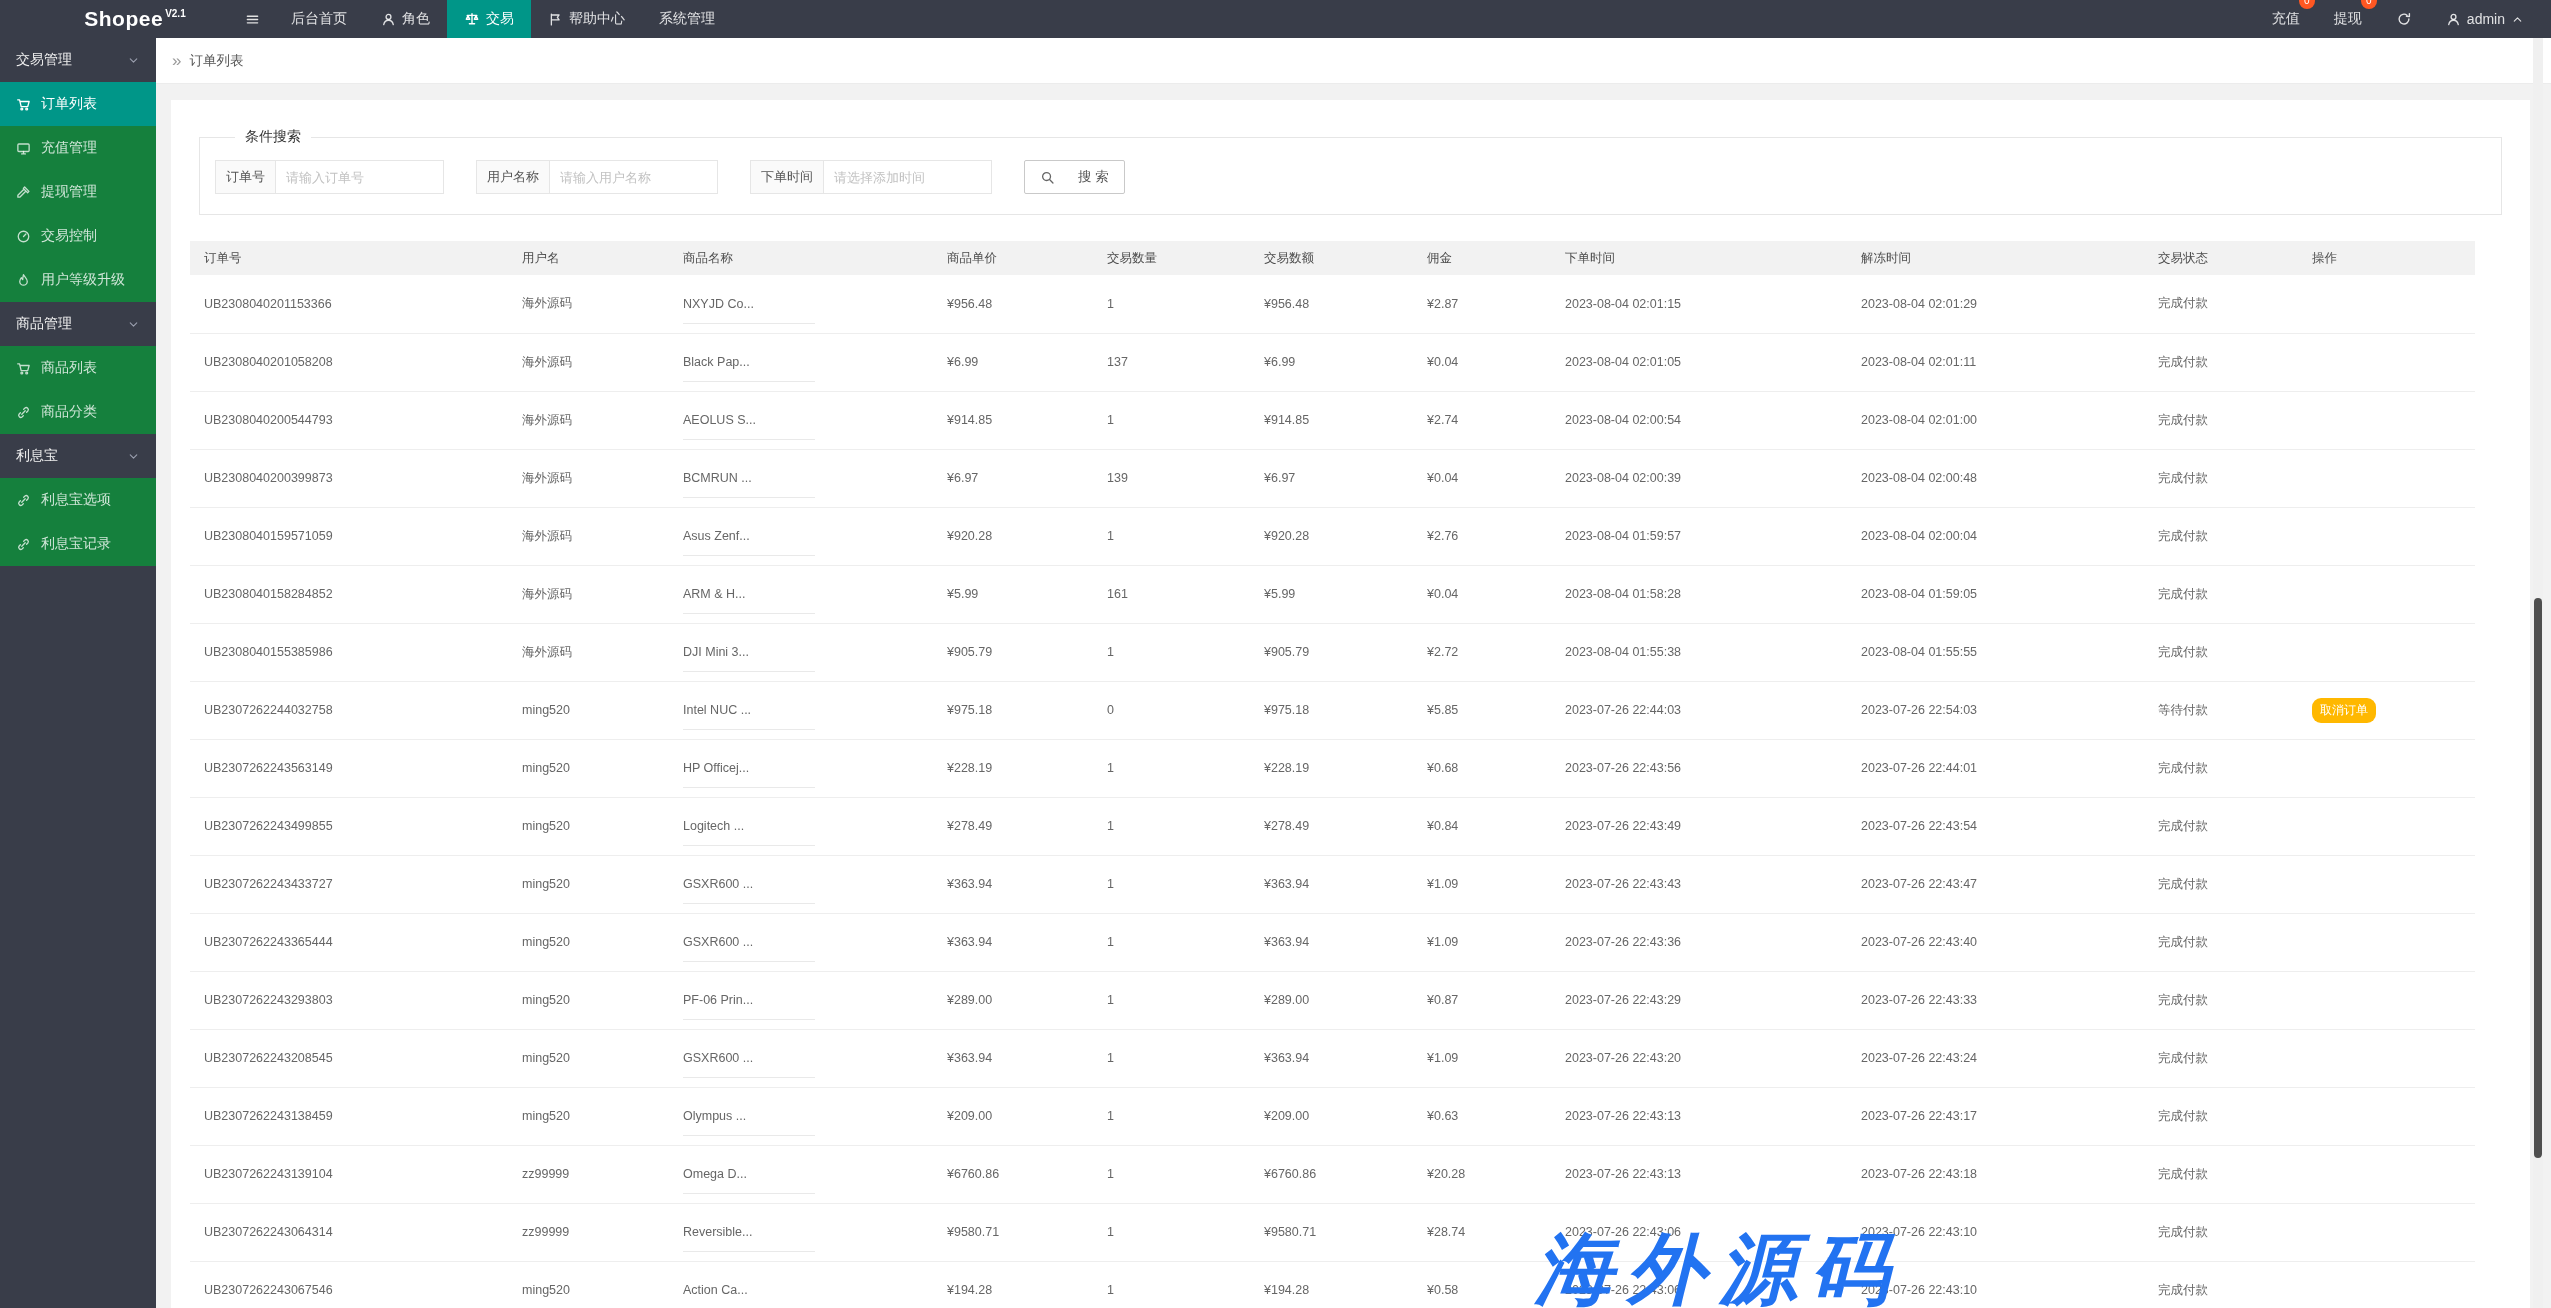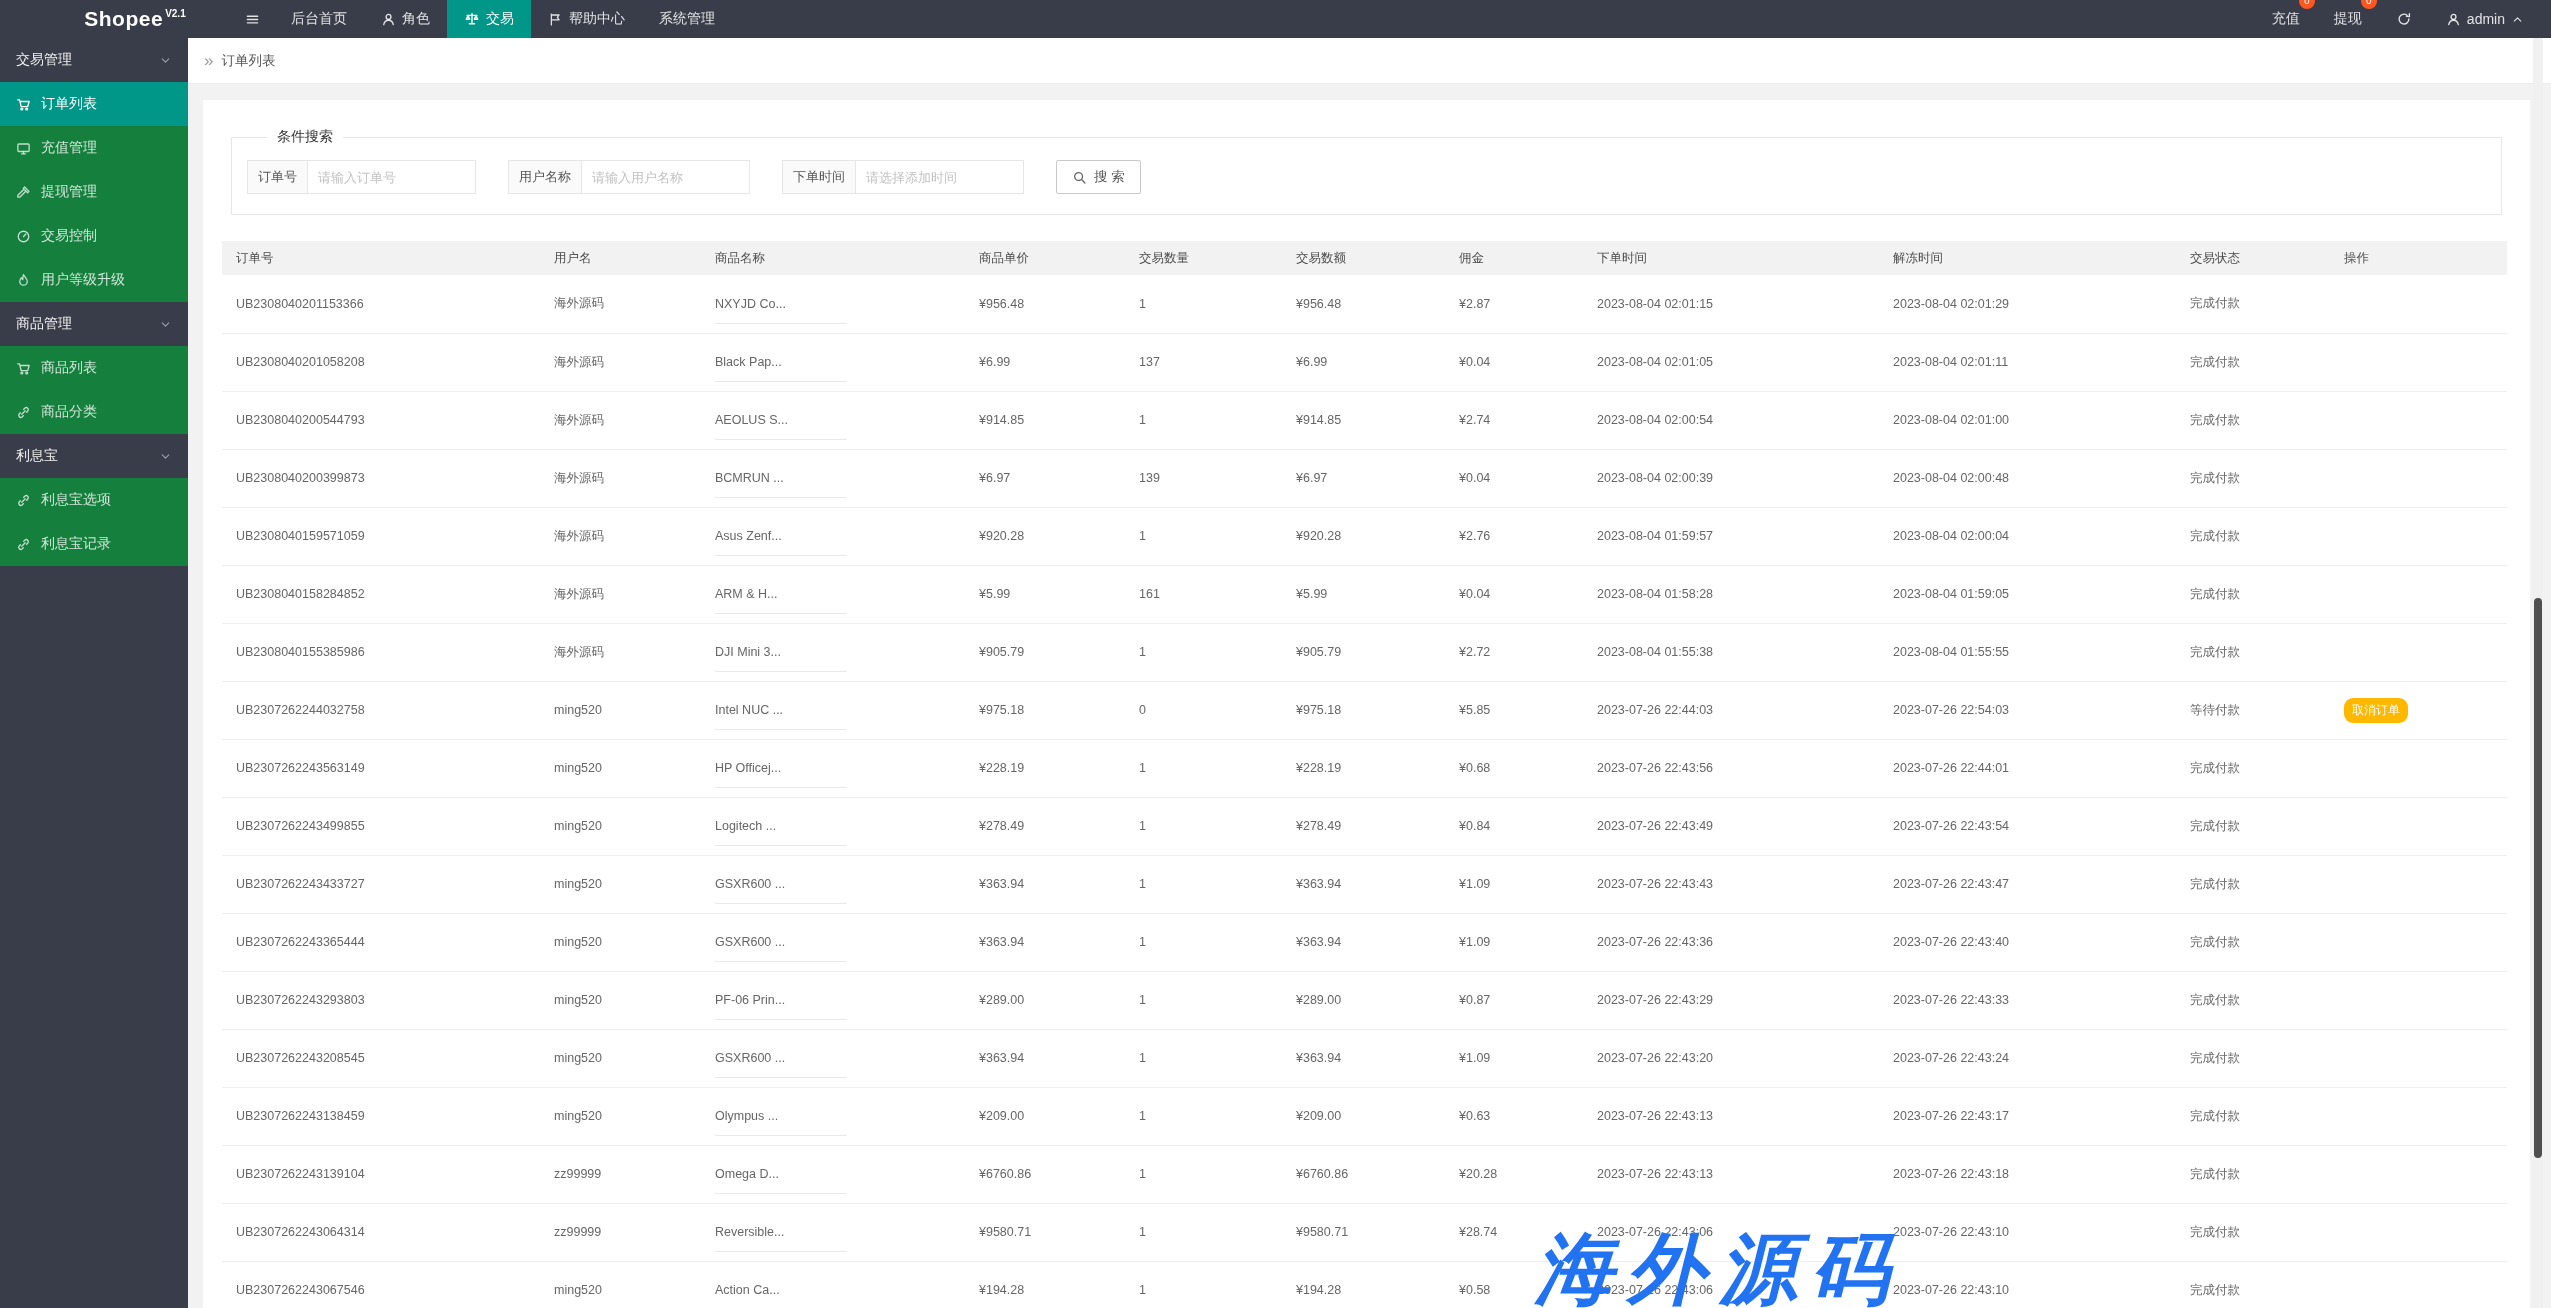--- a/index.html
+++ b/index.html
@@ -17,21 +17,21 @@
   .nav-item { display:flex; align-items:center; gap:6px; padding:0 17px; color:rgba(255,255,255,.85); font-size:14px; cursor:pointer; }
   .nav-item.active { background:#009688; color:#fff; }
   .nav-right { margin-left:auto; display:flex; align-items:stretch; padding-right:10px; }
   .nav-right .nav-item { position:relative; }
   .nav-badge { position:absolute; top:-7px; right:2px; min-width:16px; height:16px; border-radius:9px; background:#FF5722; color:#fff; font-size:10px; line-height:16px; text-align:center; padding:0 3px; }
   .icon { display:inline-flex; align-items:center; justify-content:center; line-height:0; }
   .icon svg { display:block; }
 
   
   .layout { display:flex; height:1270px; }
-  .sidebar { width:188px; background:#393D49; flex:none; }
+  .sidebar { width:156px; background:#393D49; flex:none; }
   .side-item { height:44px; display:flex; align-items:center; font-size:14px; cursor:pointer; }
   .side-item.group { background:#393D49; color:#f0f0f0; padding:0 16px; justify-content:space-between; }
   .side-item.group .icon { color:#9a9fae; }
   .side-item.child { background:#15803d; color:rgba(255,255,255,.8); padding:0 16px; gap:10px; }
   .side-item.child .icon { color:rgba(255,255,255,.75); }
   .side-item.child.active { background:#009688; color:#fff; }
   .side-item.child.active .icon { color:#fff; }
 
   .main { flex:1; background:#f2f2f2; position:relative; }
   .breadcrumb-bar { background:#fff; height:46px; display:flex; align-items:center; padding-left:16px; border-bottom:1px solid #ececec; }
@@ -41,21 +41,21 @@
   .card { background:#fff; margin:16px 21px 0 15px; height:1250px; padding:22px 19px 0 19px; }
 
   
   fieldset.search-field { border:1px solid #e6e6e6; margin:6px 9px; padding:14px 15px 20px 15px; }
   fieldset.search-field legend { margin-left:20px; padding:0 10px; font-size:14px; color:#333; }
   .search-form { display:flex; align-items:center; }
   .input-group { display:inline-flex; margin-right:32px; height:34px; }
   .input-label { display:flex; align-items:center; padding:0 10px; background:#fafafa; border:1px solid #e6e6e6; font-size:13px; color:#555; white-space:nowrap; }
   .input-group input { width:168px; height:34px; border:1px solid #e6e6e6; border-left:none; padding:0 10px; font-size:13px; color:#666; outline:none; font-family:inherit; }
   .input-group input::placeholder { color:#c2c2c2; }
-  .search-btn { display:inline-flex; align-items:center; gap:7px; height:34px; padding:0 15px; background:#fff; border:1px solid #c9c9c9; border-radius:2px; font-size:13.5px; color:#555; cursor:pointer; font-family:inherit; }
+  .search-btn { display:inline-flex; align-items:center; gap:23px; height:34px; padding:0 15px; background:#fff; border:1px solid #c9c9c9; border-radius:2px; font-size:13.5px; color:#555; cursor:pointer; font-family:inherit; }
   .search-btn .icon { color:#666; }
 
   
   .order-table { width:2285px; border-collapse:collapse; table-layout:fixed; margin-top:26px; }
   .order-table th { height:34px; background:#f2f2f2; font-weight:400; font-size:12.5px; color:#4d4d4d; text-align:left; padding-left:14px; white-space:nowrap; }
   .order-table td { height:58px; border-bottom:1px solid #eee; font-size:12.5px; color:#666; padding-left:14px; white-space:nowrap; position:relative; }
   .prod-line { position:absolute; left:14px; bottom:9px; width:132px; height:1px; background:#e9e9e9; }
   .cancel-btn { background:#FFB800; border:none; color:#fff; font-size:12px; padding:4px 8px; border-radius:9px; cursor:pointer; font-family:inherit; }
 
   

